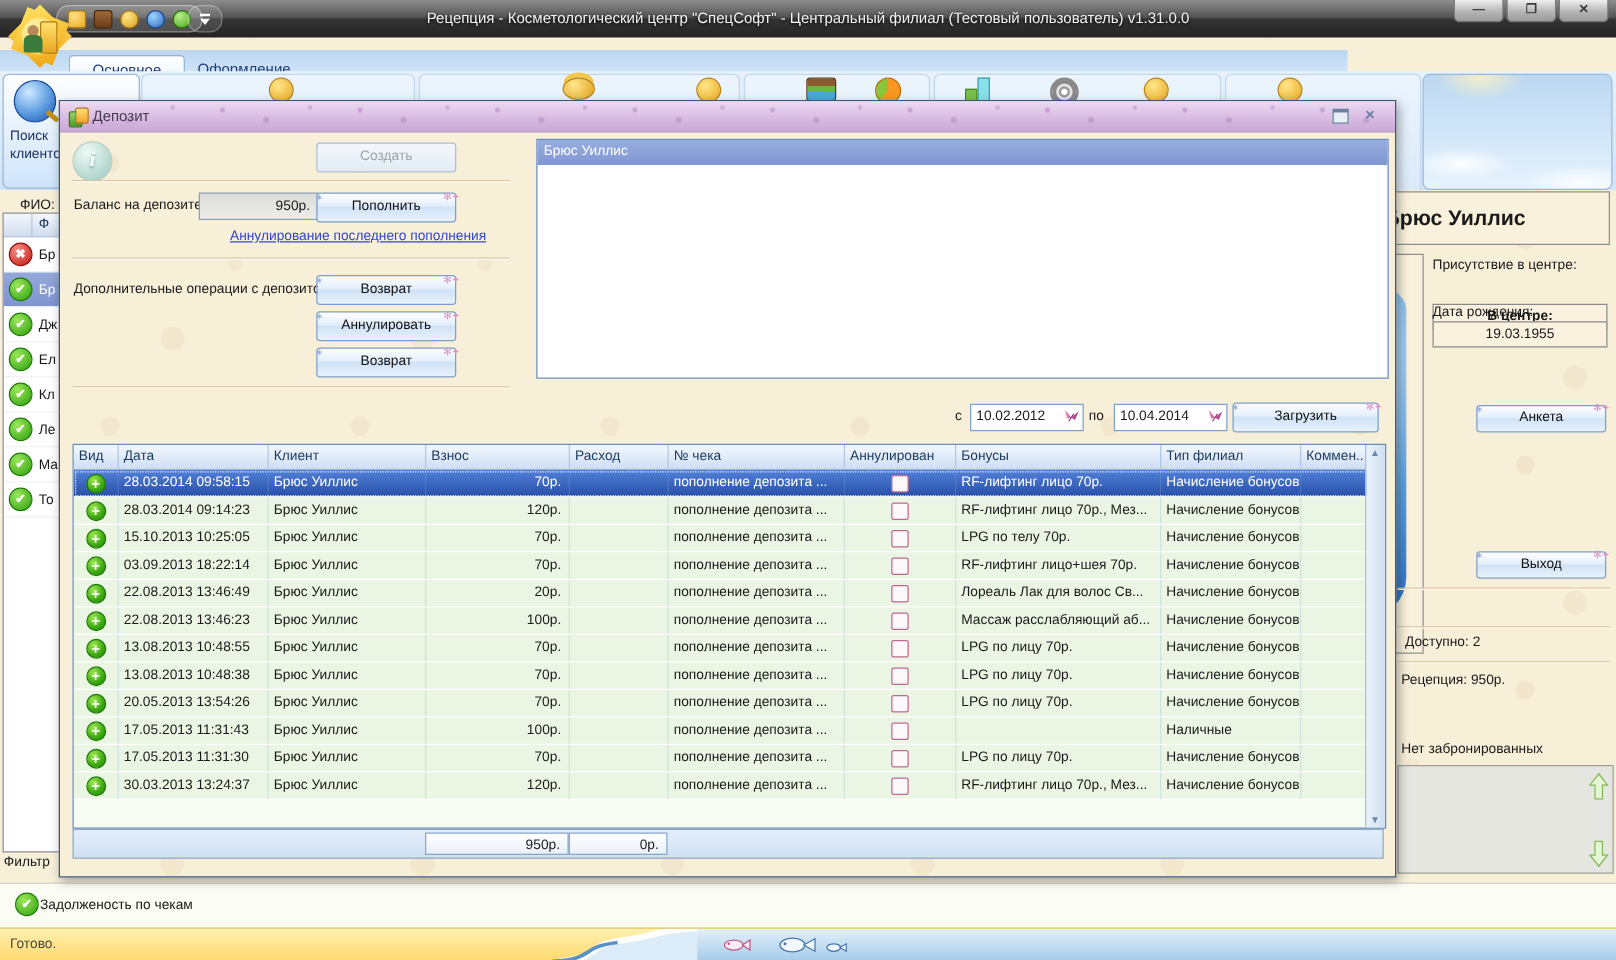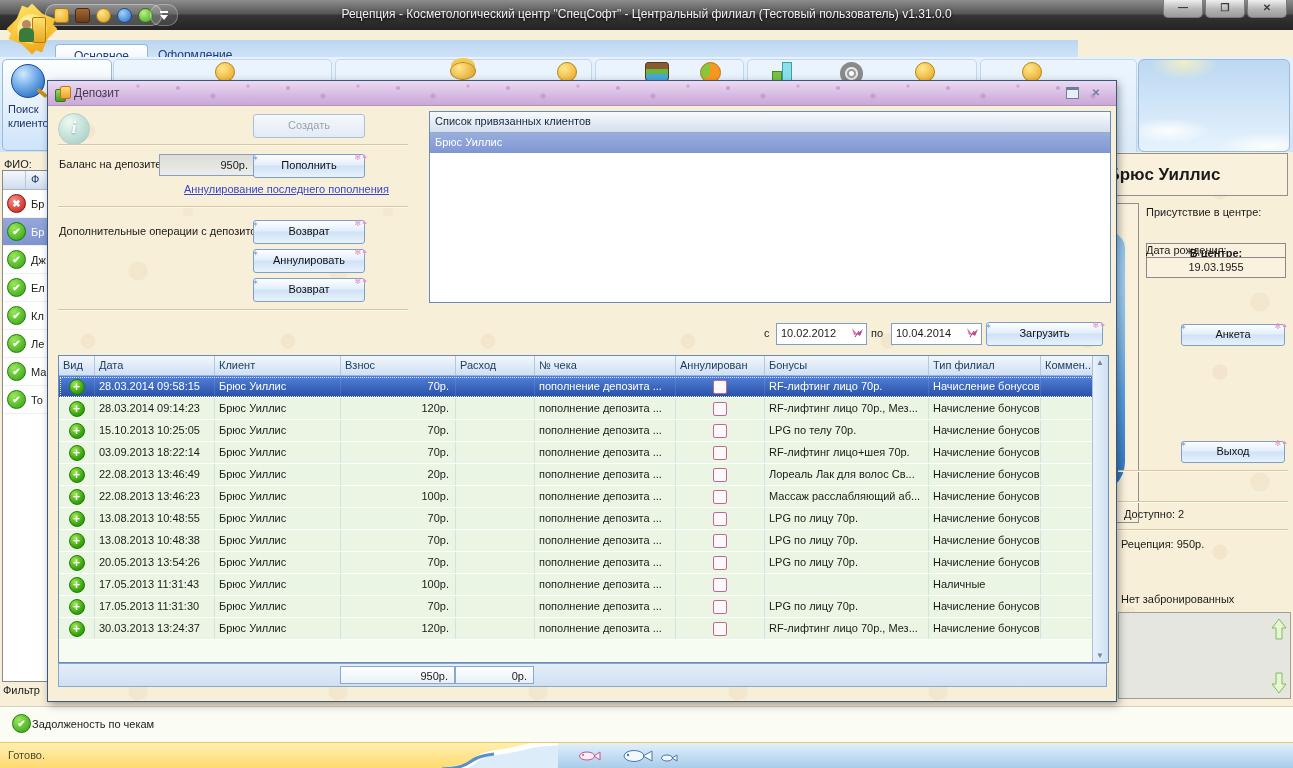--- a/index.html
+++ b/index.html
@@ -74,21 +74,21 @@
 
   
   .content{position:absolute;left:0;top:152px;width:1293px;height:590px;
     background-color:#f8efd9;
     background-image:radial-gradient(circle at 30px 40px,rgba(205,170,120,.14) 0 7px,rgba(205,170,120,0) 8px),
       radial-gradient(circle at 110px 100px,rgba(205,170,120,.10) 0 5px,rgba(205,170,120,0) 6px),
       radial-gradient(circle at 70px 150px,rgba(205,170,120,.12) 0 9px,rgba(205,170,120,0) 10px);
     background-size:170px 180px;}
 
   
-  .fio{position:absolute;left:4px;top:6px;}
+  .fio{position:absolute;left:16px;top:6px;}
   .llist{position:absolute;left:2px;top:18px;width:150px;height:510px;background:#fff;border:1px solid #8a8a8a;overflow:hidden;}
   .lhead{height:18px;background:linear-gradient(180deg,#f4f8fc,#cfdcee);border-bottom:1px solid #a8b8cc;display:flex;}
   .lhead .c0{width:22px;border-right:1px solid #b8c8d8;}
   .lhead .c1{padding-left:5px;line-height:17px;color:#16325a;}
   .lrow{height:27px;display:flex;align-items:center;background:#fff;border-bottom:1px solid #f0f0f0;}
   .lrow.sel{background:linear-gradient(180deg,#96a8da,#7e94d0);color:#fff;}
   .st-ic{width:17px;height:17px;border-radius:50%;margin:0 5px 0 4px;position:relative;flex:none;
     color:#fff;font-size:10px;font-weight:bold;text-align:center;line-height:17px;}
   .st-ic.ok{background:radial-gradient(circle at 35% 30%,#9ae858,#2e9e10);border:1px solid #1e7a08;}
   .st-ic.ok:after{content:"\2714";}
@@ -375,21 +375,20 @@
     <a class="link" style="left:136px;top:102px;">Аннулирование последнего пополнения</a>
     <div class="dsep" style="top:125px;"></div>
 
     <div class="dlbl" style="left:11px;top:144px;">Дополнительные операции с депозитом:</div>
     <div class="btn deco" style="left:205px;top:139px;width:110px;height:22px;line-height:21px;">Возврат</div>
     <div class="btn deco" style="left:205px;top:168px;width:110px;height:22px;line-height:21px;">Аннулировать</div>
     <div class="btn deco" style="left:205px;top:197px;width:110px;height:22px;line-height:21px;">Возврат</div>
     <div class="dsep" style="top:228px;"></div>
 
     <div class="clist">
-      <div class="hd">Список привязанных клиентов</div>
       <div class="row">Брюс Уиллис</div>
     </div>
 
     <div class="dlbl" style="left:716px;top:246px;">с</div>
     <div class="datef" style="left:728px;top:242px;">
       <span>10.02.2012</span>
       <svg width="13" height="13" viewBox="0 0 13 13">
         <polygon points="6,7 1,1 3,8" fill="#e868b0"></polygon>
           <polygon points="6,7 12,2 9,9" fill="#b84890"></polygon>
           <line x1="4" y1="10" x2="8" y2="4" stroke="#804060"></line>

